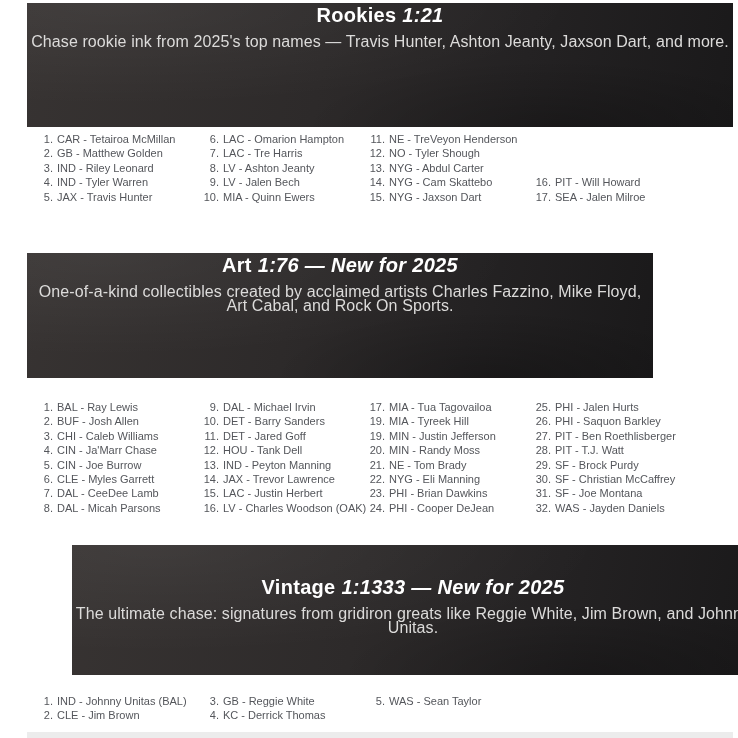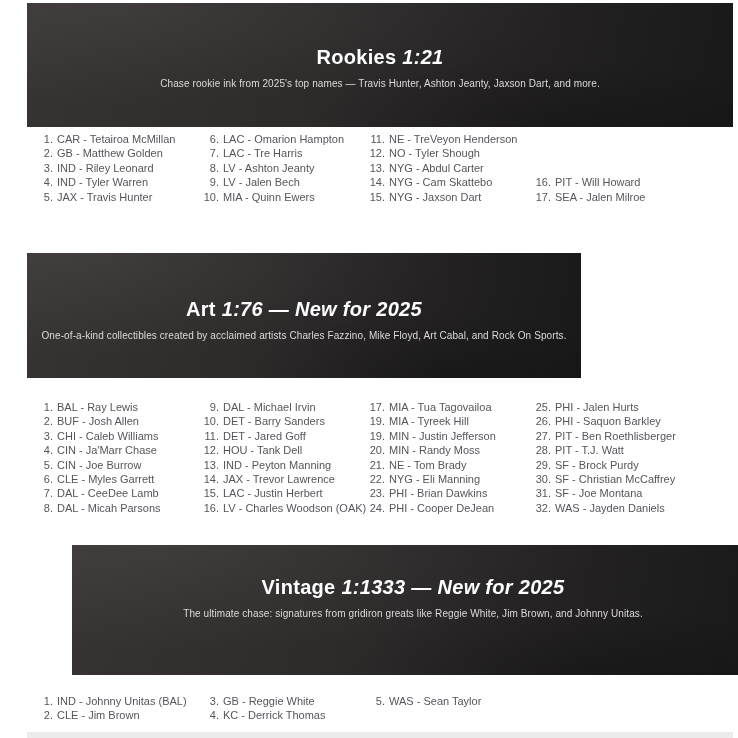--- a/index.html
+++ b/index.html
@@ -14,25 +14,25 @@
     background:
       radial-gradient(120% 150% at 12% 0%, rgba(255,255,255,0.06), rgba(255,255,255,0) 55%),
       radial-gradient(60% 90% at 75% 100%, rgba(0,0,0,0.25), rgba(0,0,0,0) 60%),
       linear-gradient(100deg, #373332 0%, #2d2a2a 42%, #242223 70%, #1a191a 100%);
   }
   .banner h2 {
     margin:0; font-size:20px; line-height:24px; font-weight:700; letter-spacing:0.3px;
   }
   .banner h2 .it { font-style:italic; }
   .banner p {
-    margin:8px auto 0; font-size:10px; line-height:14px; font-weight:400;
+    margin:8px auto 0; font-size:16px; line-height:14px; font-weight:400;
     color:#dcdbda; letter-spacing:0.1px;
   }
-  .s0 { left:27px; top:3px;   width:706px; height:124px; padding-top:42px; }
-  .s1 { left:27px; top:253px; width:554px; height:125px; padding-top:44px; }
+  .s0 { left:27px; top:3px;   width:706px; height:124px; }
+  .s1 { left:27px; top:253px; width:626px; height:125px; }
   .s2 { left:27px; top:545px; width:682px; height:130px; padding-top:30px;margin-left:45px; }
 
   .list { position:absolute; display:flex; color:#54565b; font-size:11px; }
   .l0 { left:36px; top:132px;align-items:flex-end; }
   .l1 { left:36px; top:400px; }
   .l2 { left:36px; top:694px; }
   .list-col { width:166px; }
   .list-row { line-height:14.4px; white-space:nowrap; }
   .num { display:inline-block; width:17px; text-align:right; margin-right:4px; }
 

